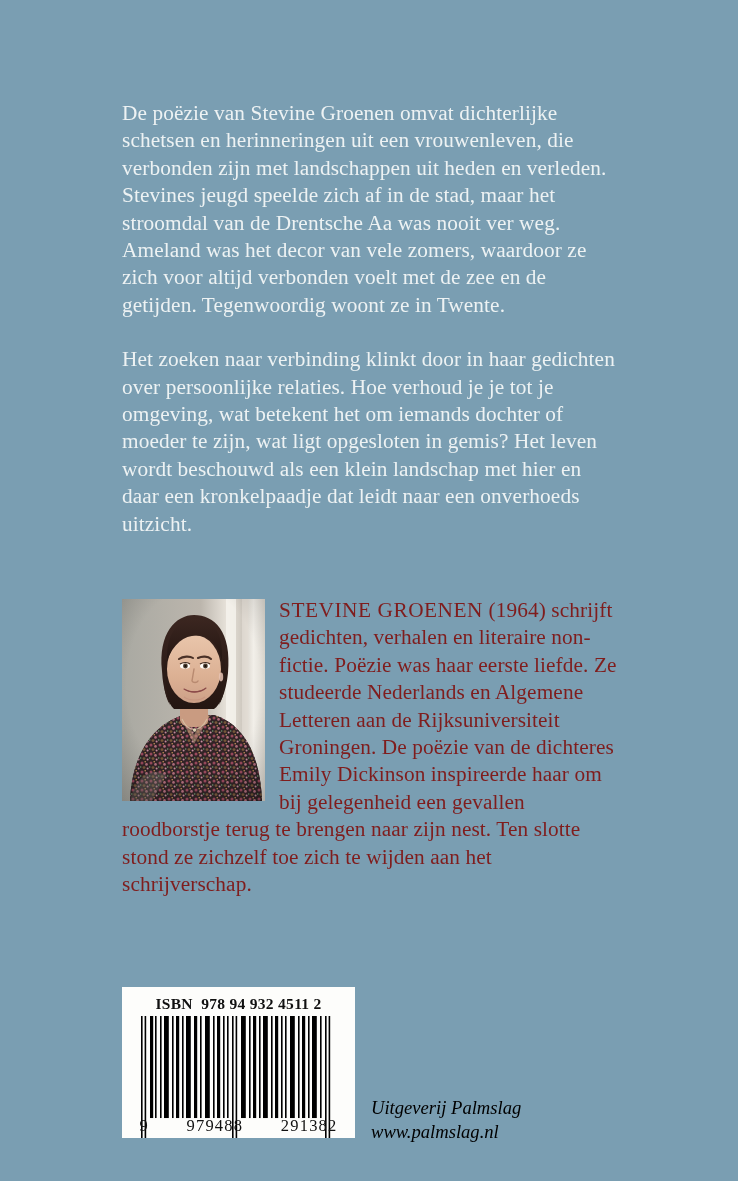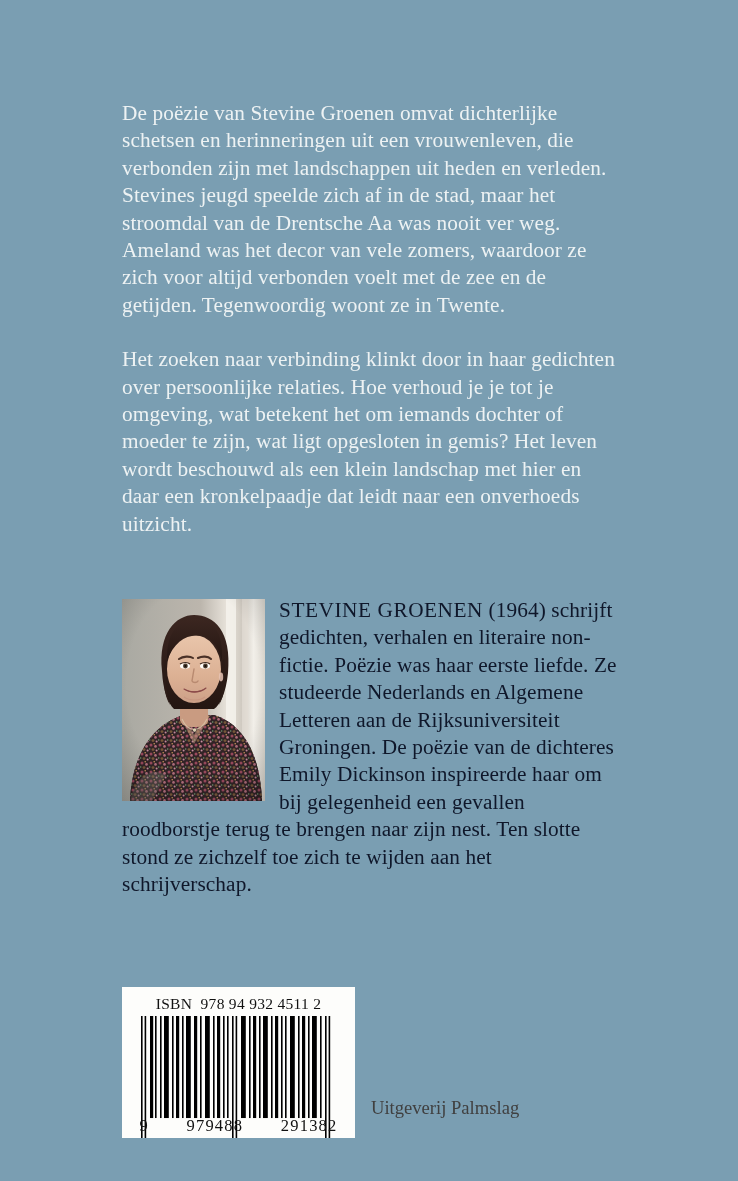--- a/index.html
+++ b/index.html
@@ -80,20 +80,21 @@
     display: flex;
     flex-direction: column;
     align-items: center;
   }
   .isbn-text {
     color: #111;
     font-size: 15.5px;
     letter-spacing: 0.3px;
     margin: 2px 0 3px 0;
     white-space: nowrap;
+    font-weight: bold;
   }
   .barcode-wrap {
     width: 200px;
     flex: 1;
     position: relative;
   }
   .barcode-bars { display: block; width: 100%; height: 100%; }
   .barcode-digits {
     position: absolute;
     left: 0;
@@ -123,21 +124,21 @@
 </head>
 <body style="background: rgb(122, 158, 178);">
 
 <div class="cover" style="background: rgb(122, 158, 178); padding-left: 28px;">
 
   <div class="blurb" style="color: rgb(237, 242, 243);">
     <p>De poëzie van Stevine Groenen omvat dichterlijke schetsen en herinneringen uit een vrouwenleven, die verbonden zijn met landschappen uit heden en verleden. Stevines jeugd speelde zich af in de stad, maar het stroomdal van de Drentsche Aa was nooit ver weg. Ameland was het decor van vele zomers, waardoor ze zich voor altijd verbonden voelt met de zee en de getijden. Tegenwoordig woont ze in Twente.</p>
     <p>Het zoeken naar verbinding klinkt door in haar gedichten over persoonlijke relaties. Hoe verhoud je je tot je omgeving, wat betekent het om iemands dochter of moeder te zijn, wat ligt opgesloten in gemis? Het leven wordt beschouwd als een klein landschap met hier en daar een kronkelpaadje dat leidt naar een onverhoeds uitzicht.</p>
   </div>
 
-  <div class="bio" style="color: #0f172a;">
+  <div class="bio" style="color: #7f1d1d;">
 
     <div class="bio-photo">
       <svg class="photo-svg" viewBox="0 0 143 202" preserveAspectRatio="xMidYMid slice">
         <defs>
           <linearGradient id="wallg" x1="0" y1="0" x2="1" y2="0">
             <stop offset="0%" stop-color="#a9a9a2"></stop>
             <stop offset="55%" stop-color="#bcb6ad"></stop>
             <stop offset="74%" stop-color="#e9e4dc"></stop>
             <stop offset="84%" stop-color="#cfc9c0"></stop>
             <stop offset="92%" stop-color="#f2efe9"></stop>
@@ -271,17 +272,18 @@
         </g>
       </svg>
       <div class="barcode-digits">
         <span class="digit-group">9</span>
         <span class="digit-group">979488</span>
         <span class="digit-group">291382</span>
       </div>
     </div>
   </div>
 
-  <div class="publisher" style="color: #404040;">
+  <div class="publisher" style="color: #000000; font-style: italic;">
     <div>Uitgeverij Palmslag</div>
+    <div>www.palmslag.nl</div>
   </div>
 
 </div>
 
 </body></html>

